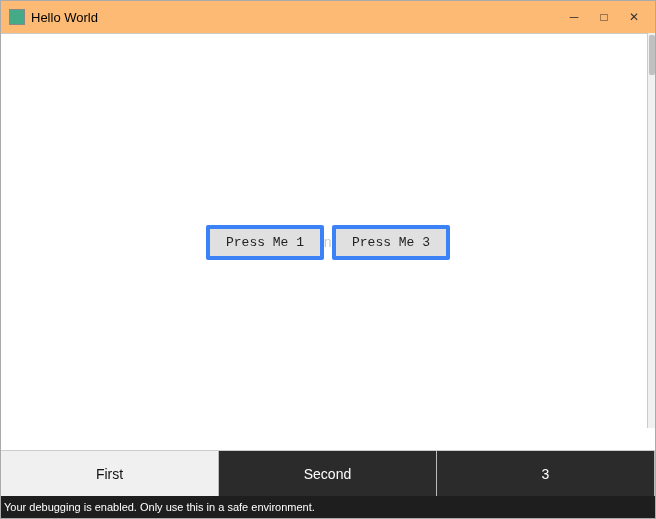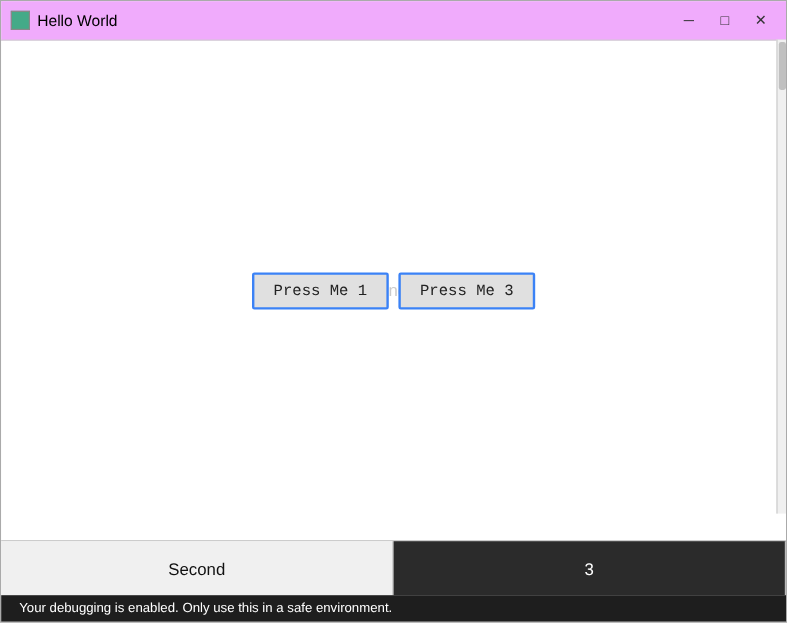--- a/index.html
+++ b/index.html
@@ -21,21 +21,21 @@
       height: 519px;
       background: #ffffff;
       border: 1px solid #aaa;
       display: flex;
       flex-direction: column;
       position: relative;
     }
 
     .title-bar {
       height: 32px;
-      background: #f0abfc;
+      background: #fdba74;
       border-bottom: 1px solid #ccc;
       display: flex;
       align-items: center;
       padding: 16px 8px;
       user-select: none;
       flex-shrink: 0;
     }
 
     .title-bar-icon {
       width: 16px;
@@ -96,21 +96,21 @@
     .buttons-row {
       display: flex;
       gap: 8px;
       position: relative;
       z-index: 1;
     }
 
     .press-btn {
       padding: 6px 16px;
       background: #e0e0e0;
-      border: 2px solid #3b82f6;
+      border: 4px solid #3b82f6;
       border-radius: 2px;
       font-size: 13px;
       cursor: pointer;
       font-family: 'Courier New', monospace;
       color: #222;
     }
 
     .tab-bar {
       height: 46px;
       display: flex;
@@ -139,21 +139,21 @@
     .tab-item:first-child {
       background: #f0f0f0;
       color: #111;
     }
 
     .status-bar {
       height: 22px;
       background: #1e1e1e;
       color: #fff;
       font-size: 11px;
-      padding: 0 15px;
+      padding: 0 3px;
       display: flex;
       align-items: center;
       flex-shrink: 0;
     }
 
     .scrollbar-right {
       position: absolute;
       right: 0;
       top: 32px;
       width: 8px;
@@ -191,20 +191,23 @@
       <button class="press-btn">Press Me 1</button>
       <button class="press-btn">Press Me 3</button>
     </div>
   </div>
 
   <div class="scrollbar-right">
     <div class="scrollbar-thumb"></div>
   </div>
 
   <div class="tab-bar">
+    <div class="tab-item">
+      <span>First</span>
+    </div>
     <div class="tab-item active">
       <span>Second</span>
     </div>
     <div class="tab-item active">
       <span>3</span>
     </div>
   </div>
 
   <div class="status-bar">
     <span>Your debugging is enabled. Only use this in a safe environment.</span>

